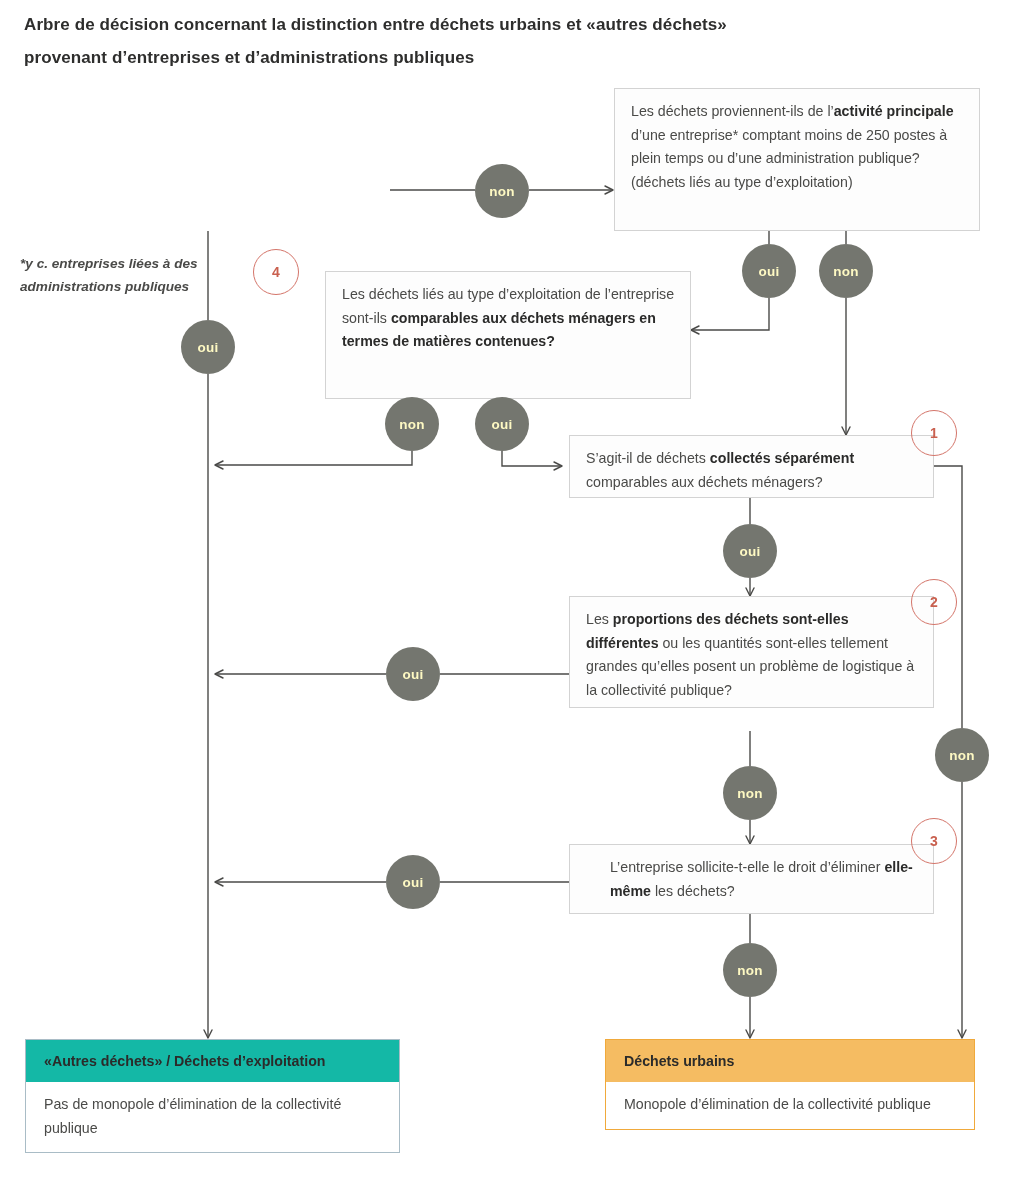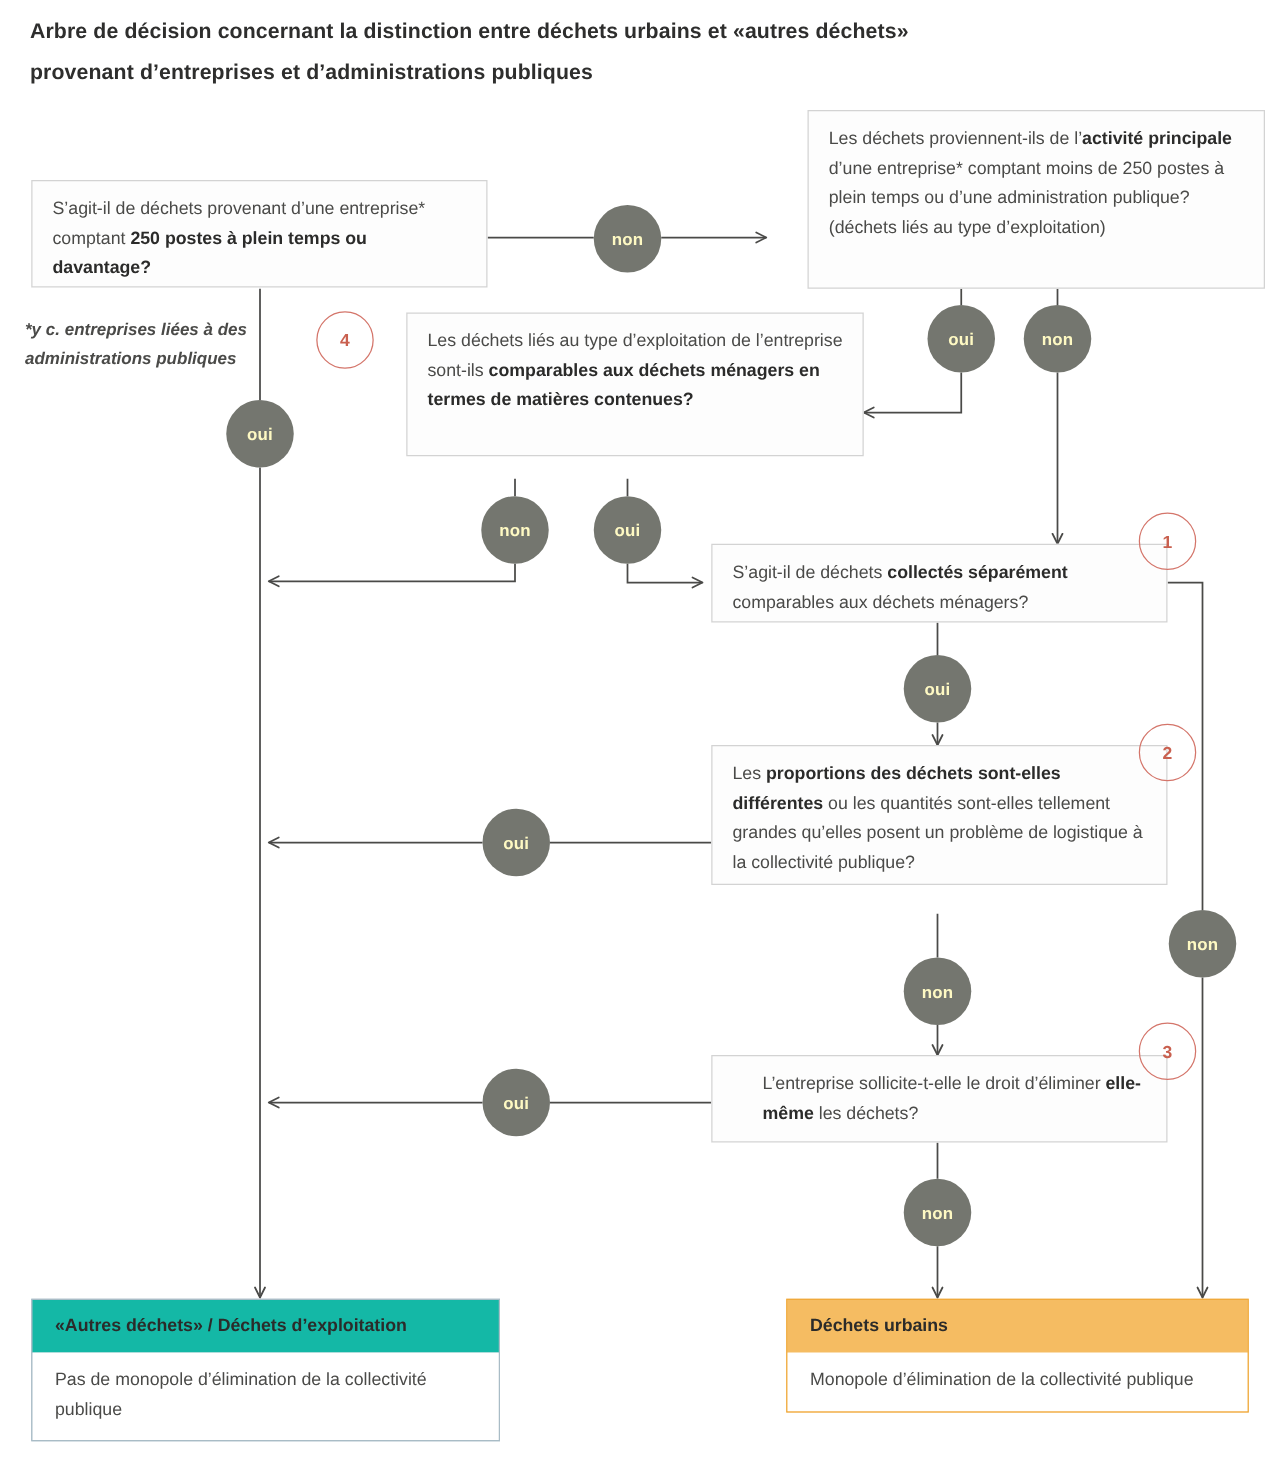--- a/index.html
+++ b/index.html
@@ -193,29 +193,26 @@
       <path d="M569,882 L440,882"></path>
       <path d="M386,882 L215,882" marker-end="url(#ah)"></path>
 
        non --&gt; urban box --&gt;
       <path d="M750,914 L750,943"></path>
       <path d="M750,997 L750,1038" marker-end="url(#ah)"></path>
 
     </g>
   </svg>
 
-  <div class="qbox" style="left:25px; top:144px; width:365px; height:86px;">
-    <span>S’agit-il de déchets provenant d’une entreprise* comptant </span><b>250 postes à plein temps ou davantage?</b>
-  </div>
-
-  <div class="qbox" style="left:614px; top:88px; width:366px; height:143px;margin-left:32px;">
+
+  <div class="qbox" style="left:614px; top:88px; width:366px; height:143px;">
     <span>Les déchets proviennent-ils de l’</span><b>activité principale</b><span> d’une entreprise* comptant moins de 250 postes à plein temps ou d’une administration publique? (déchets liés au type d’exploitation)</span>
   </div>
 
-  <div class="qbox" style="left:325px; top:250px; width:366px; height:115px;">
+  <div class="qbox" style="left:325px; top:271px; width:366px; height:128px;">
     <span>Les déchets liés au type d’exploitation de l’entreprise sont-ils </span><b>comparables aux déchets ménagers en termes de matières contenues?</b>
   </div>
 
   <div class="qbox" style="left:569px; top:435px; width:365px; height:63px;">
     <span>S’agit-il de déchets </span><b>collectés séparément</b><span> comparables aux déchets ménagers?</span>
   </div>
 
   <div class="qbox" style="left:569px; top:596px; width:365px; height:112px;">
     <span>Les </span><b>proportions des déchets sont-elles différentes</b><span> ou les quantités sont-elles tellement grandes qu’elles posent un problème de logistique à la collectivité publique?</span>
   </div>
@@ -227,21 +224,21 @@
   <div class="footnote" style="left:20px; top:252px; width:222px;">
     <div>*y c. entreprises liées à des</div>
     <div>administrations publiques</div>
   </div>
 
   <div class="resbox gray" style="left:25px; top:1039px; width:375px;">
     <div class="rhead">«Autres déchets» / Déchets d’exploitation</div>
     <div class="rbody">Pas de monopole d’élimination de la collectivité publique</div>
   </div>
 
-  <div class="resbox orange" style="left:629px; top:1039px; width:370px;">
+  <div class="resbox orange" style="left:605px; top:1039px; width:370px;">
     <div class="rhead">Déchets urbains</div>
     <div class="rbody">Monopole d’élimination de la collectivité publique</div>
   </div>
 
   <div class="pill" style="left:475px; top:164px;">
     <span>non</span>
   </div>
 
   <div class="pill" style="left:742px; top:244px;">
     <span>oui</span>

